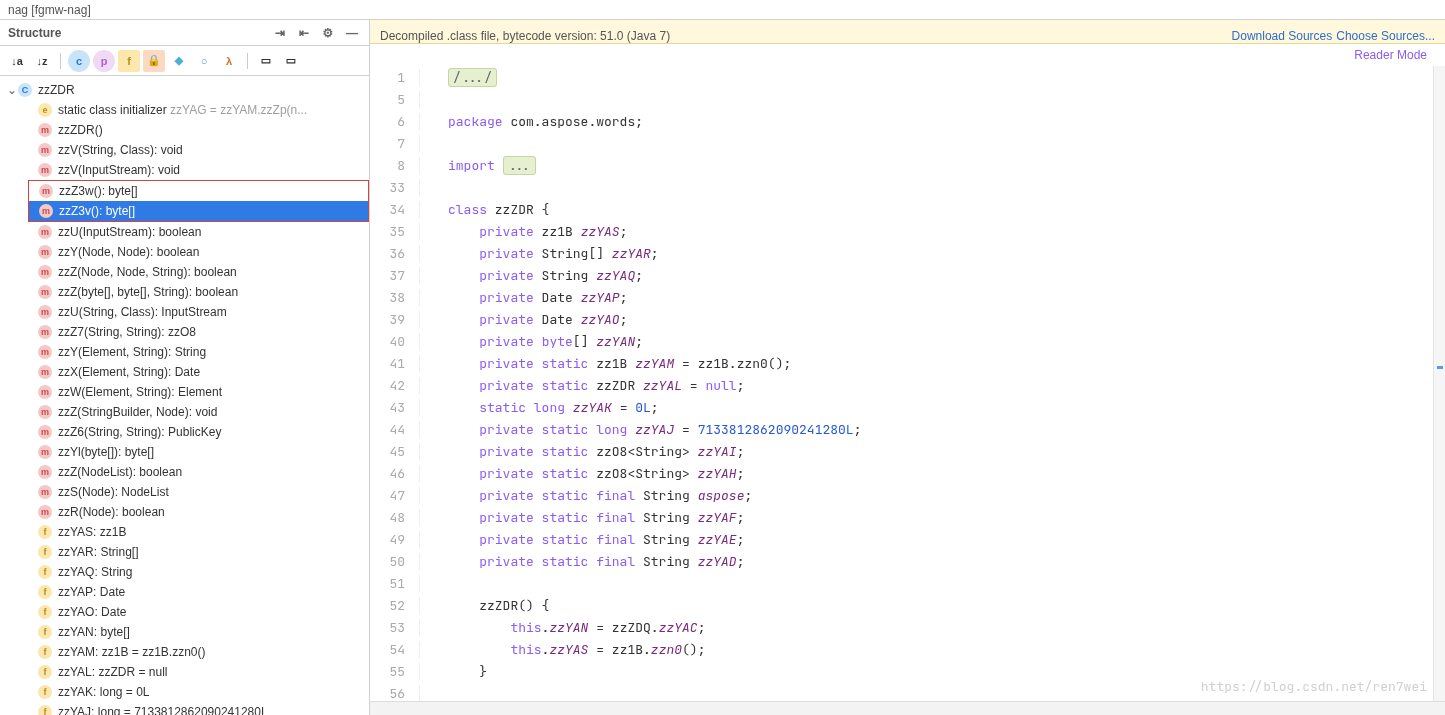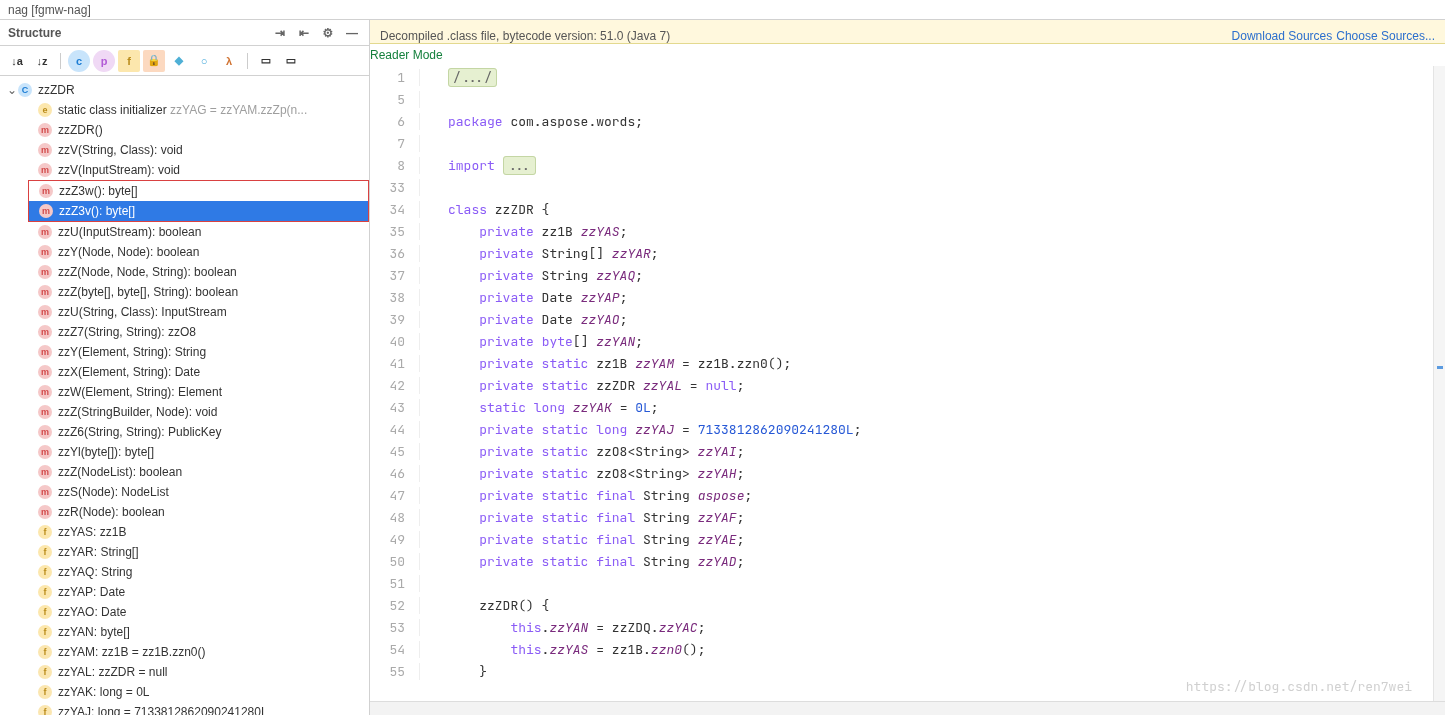--- a/index.html
+++ b/index.html
@@ -27,32 +27,32 @@
 .node-icon.m{background:#f5c8c8;color:#d24b4b}
 .node-icon.f{background:#fce7ad;color:#b98b1a}
 .node-icon.e{background:#fce7ad;color:#b98b1a}
 .node-icon.lf{background:#fbe6b0;color:#b98b1a}
 .redbox{border:1px solid #d94141}
 .tree-row .graytext{color:#9e9e9e}
 .editor-area{flex:1;display:flex;flex-direction:column;overflow:hidden}
 .banner{background:#fff8dd;border-bottom:1px solid #e3d98f;height:24px;display:flex;align-items:flex-end;padding:0 10px;font-size:12px;color:#555;justify-content:space-between}
 .banner .links{display:flex;gap:4px}
 .banner .links span{color:#2c6fcd;cursor:pointer}
-.reader-row{display:flex;justify-content:flex-start;padding:4px 18px 0 0;height:22px;color:#15803d}
+.reader-row{display:flex;justify-content:flex-end;padding:4px 18px 0 0;height:22px;color:#8b5cf6}
 .code{flex:1;overflow:auto;font-family:"JetBrains Mono",Consolas,monospace;font-size:13px;position:relative}
 .code-line{display:flex;height:22px;align-items:center}
 .gutter{width:50px;text-align:right;color:#aaa;padding-right:14px;user-select:none;border-right:1px solid #eee}
 .linec{padding-left:28px;white-space:pre}
 .k{color:#8b5cf6;font-weight:normal}
 .fld{color:#7a2b7d;font-style:italic}
 .num{color:#2759d6}
 .fold{background:#e6f0d1;border:1px solid #c4d6a4;border-radius:3px;padding:0 4px;color:#666;font-style:normal}
 .right-gutter{position:absolute;right:0;top:0;bottom:0;width:12px;background:#f5f5f5;border-left:1px solid #e4e4e4}
 .right-gutter .mark{position:absolute;right:2px;width:6px;height:3px;background:#5c9be0}
-.watermark{position:absolute;right:33px;bottom:6px;color:#d0d0d0;font-size:13px}
+.watermark{position:absolute;right:18px;bottom:6px;color:#d0d0d0;font-size:13px}
 .hscroll{height:14px;border-top:1px solid #ddd;background:#f3f3f3}
 .sep{width:1px;height:16px;background:#ccc;margin:0 4px}
 </style>
 </head>
 <body>
 
 <div class="topbar">
   <span class="tab-label">nag [fgmw-nag]</span>
 </div>
 
@@ -339,16 +339,20 @@
           <span class="linec">        <span class="k">this</span>.<span class="fld">zzYAN</span> = zzZDQ.<span class="fld">zzYAC</span>;</span>
         </div>
         <div class="code-line">
           <span class="gutter">54</span>
           <span class="linec">        <span class="k">this</span>.<span class="fld">zzYAS</span> = zz1B.<span class="fld">zzn0</span>();</span>
         </div>
         <div class="code-line">
           <span class="gutter">55</span>
           <span class="linec">    }</span>
         </div>
+        <div class="code-line">
+          <span class="gutter">56</span>
+          <span class="linec"></span>
+        </div>
       </div>
     <div class="hscroll"></div>
   </div>
 </div>
 
 </body></html>

